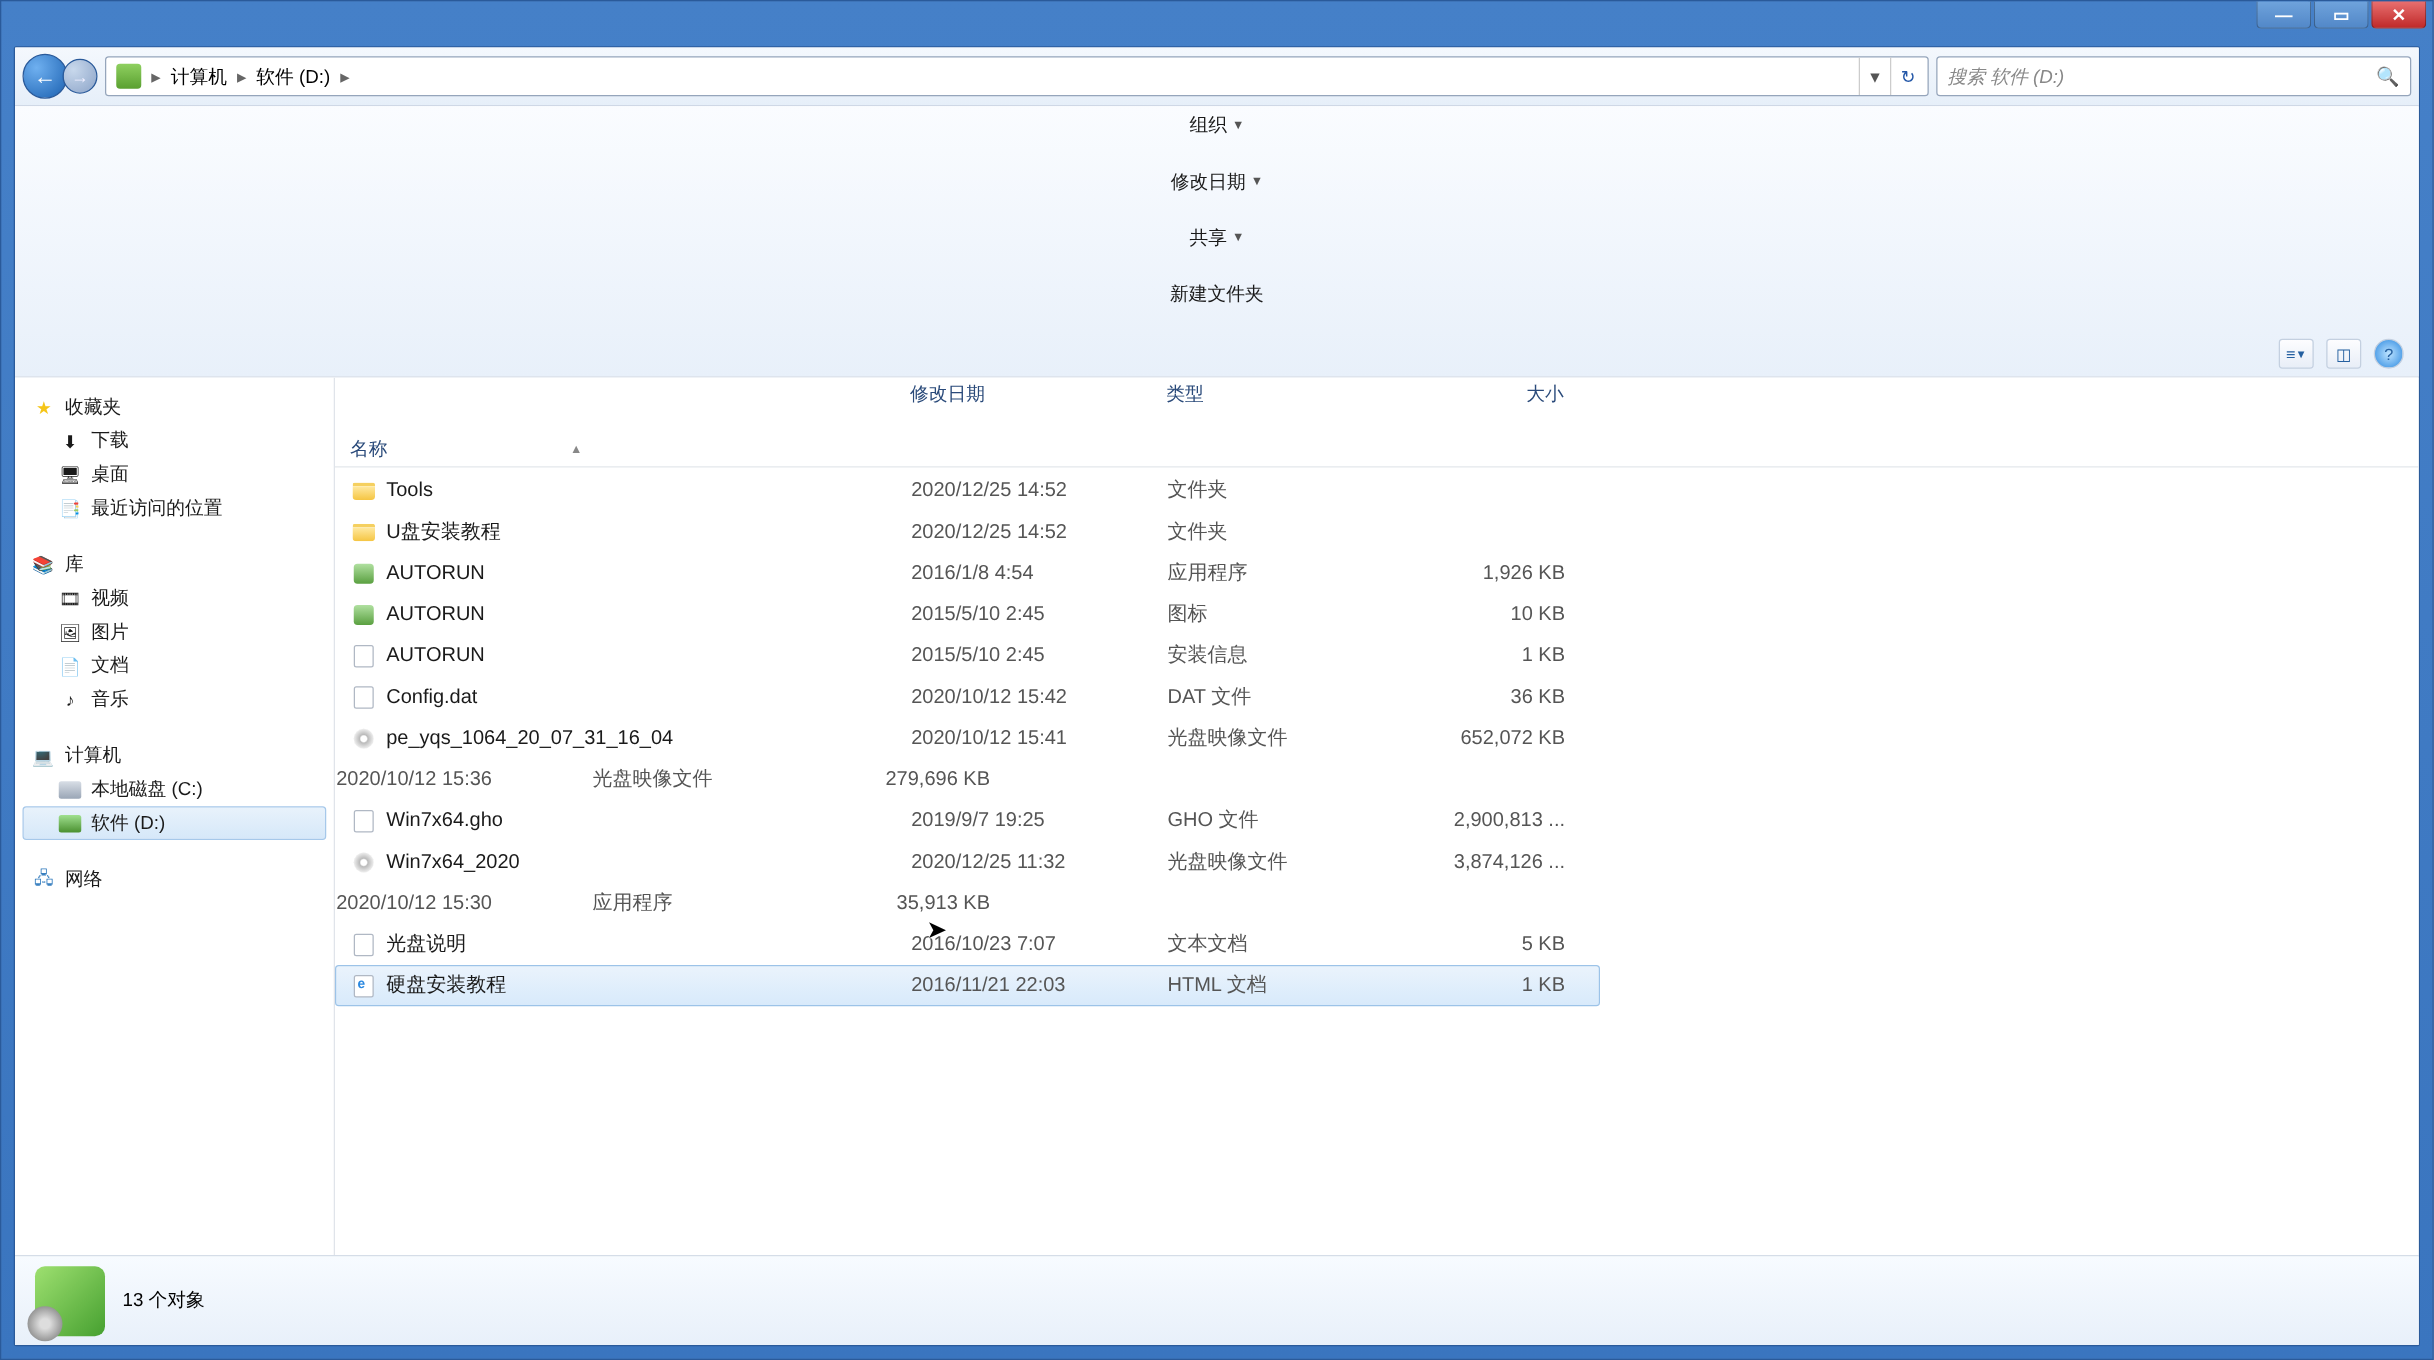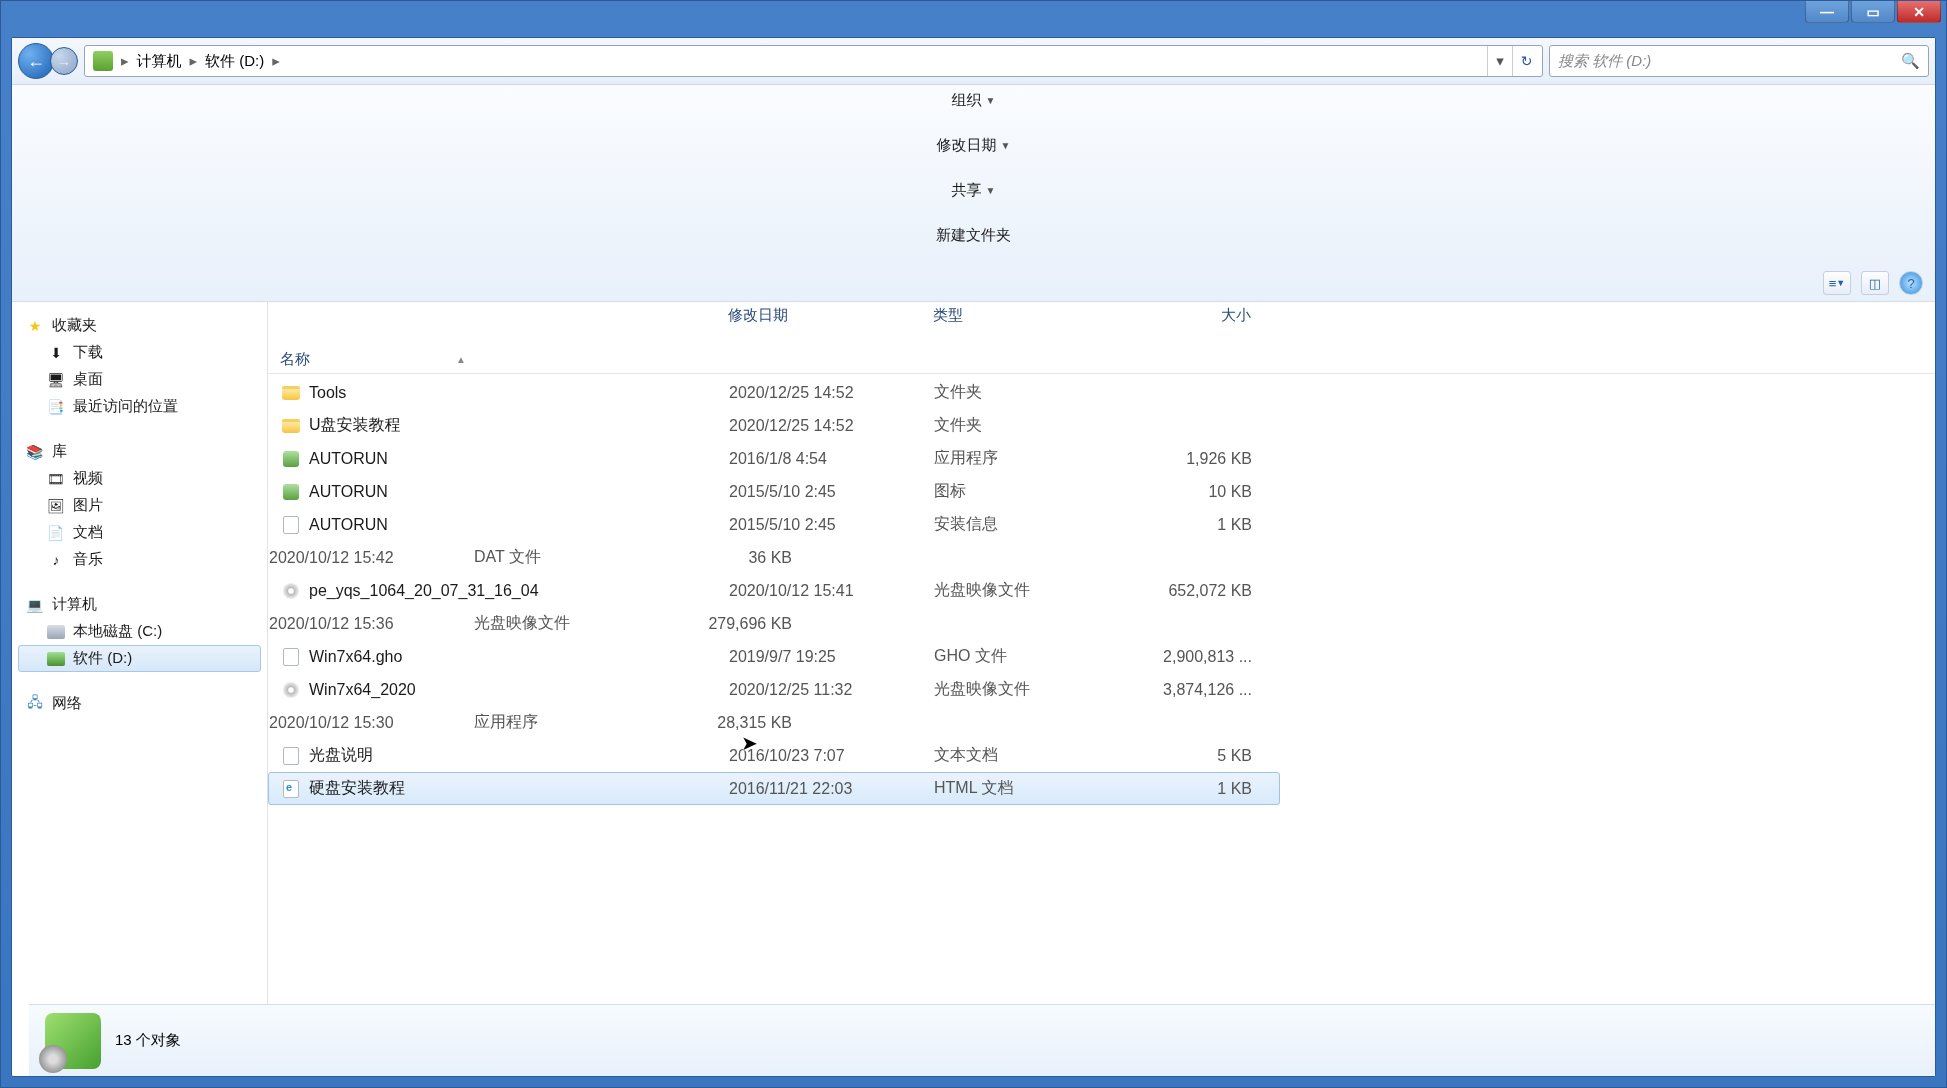--- a/index.html
+++ b/index.html
@@ -220,21 +220,20 @@
   .ic-html:after{content:"e";position:absolute;left:2px;top:0;color:#2a88e0;font-size:11px;font-weight:bold;}
   .statusbar {
     height: 72px;
     border-top: 1px solid #d5dde8;
     display: flex;
     align-items: center;
     padding: 6px 16px;
     gap: 14px;
     background: linear-gradient(#f7fbff,#e8f0fa);
     font-size:15px;
-    margin-left:17px;
   }
   .status-icon {
     width: 56px; height: 56px;
     background: linear-gradient(135deg,#9ee070,#46a030);
     border-radius: 8px;
     position:relative;
   }
   .status-icon:before {
     content:"";
     position:absolute;
@@ -442,20 +441,26 @@
                 <span class="ficon">
                   <span class="ic-inf"></span>
                 </span>
                 <span>AUTORUN</span>
               </div>
               <div class="fdate">2015/5/10 2:45</div>
               <div class="ftype">安装信息</div>
               <div class="fsize">1 KB</div>
             </div>
             <div class="filerow">
+              <div class="fname">
+                <span class="ficon">
+                  <span class="ic-dat"></span>
+                </span>
+                <span>Config.dat</span>
+              </div>
               <div class="fdate">2020/10/12 15:42</div>
               <div class="ftype">DAT 文件</div>
               <div class="fsize">36 KB</div>
             </div>
             <div class="filerow">
               <div class="fname">
                 <span class="ficon">
                   <span class="ic-iso"></span>
                 </span>
                 <span>pe_yqs_1064_20_07_31_16_04</span>
@@ -487,21 +492,21 @@
                 </span>
                 <span>Win7x64_2020</span>
               </div>
               <div class="fdate">2020/12/25 11:32</div>
               <div class="ftype">光盘映像文件</div>
               <div class="fsize">3,874,126 ...</div>
             </div>
             <div class="filerow">
               <div class="fdate">2020/10/12 15:30</div>
               <div class="ftype">应用程序</div>
-              <div class="fsize">28,315 KB</div>
+              <div class="fsize">35,913 KB</div>
             </div>
             <div class="filerow">
               <div class="fname">
                 <span class="ficon">
                   <span class="ic-txt"></span>
                 </span>
                 <span>光盘说明</span>
               </div>
               <div class="fdate">2016/10/23 7:07</div>
               <div class="ftype">文本文档</div>

